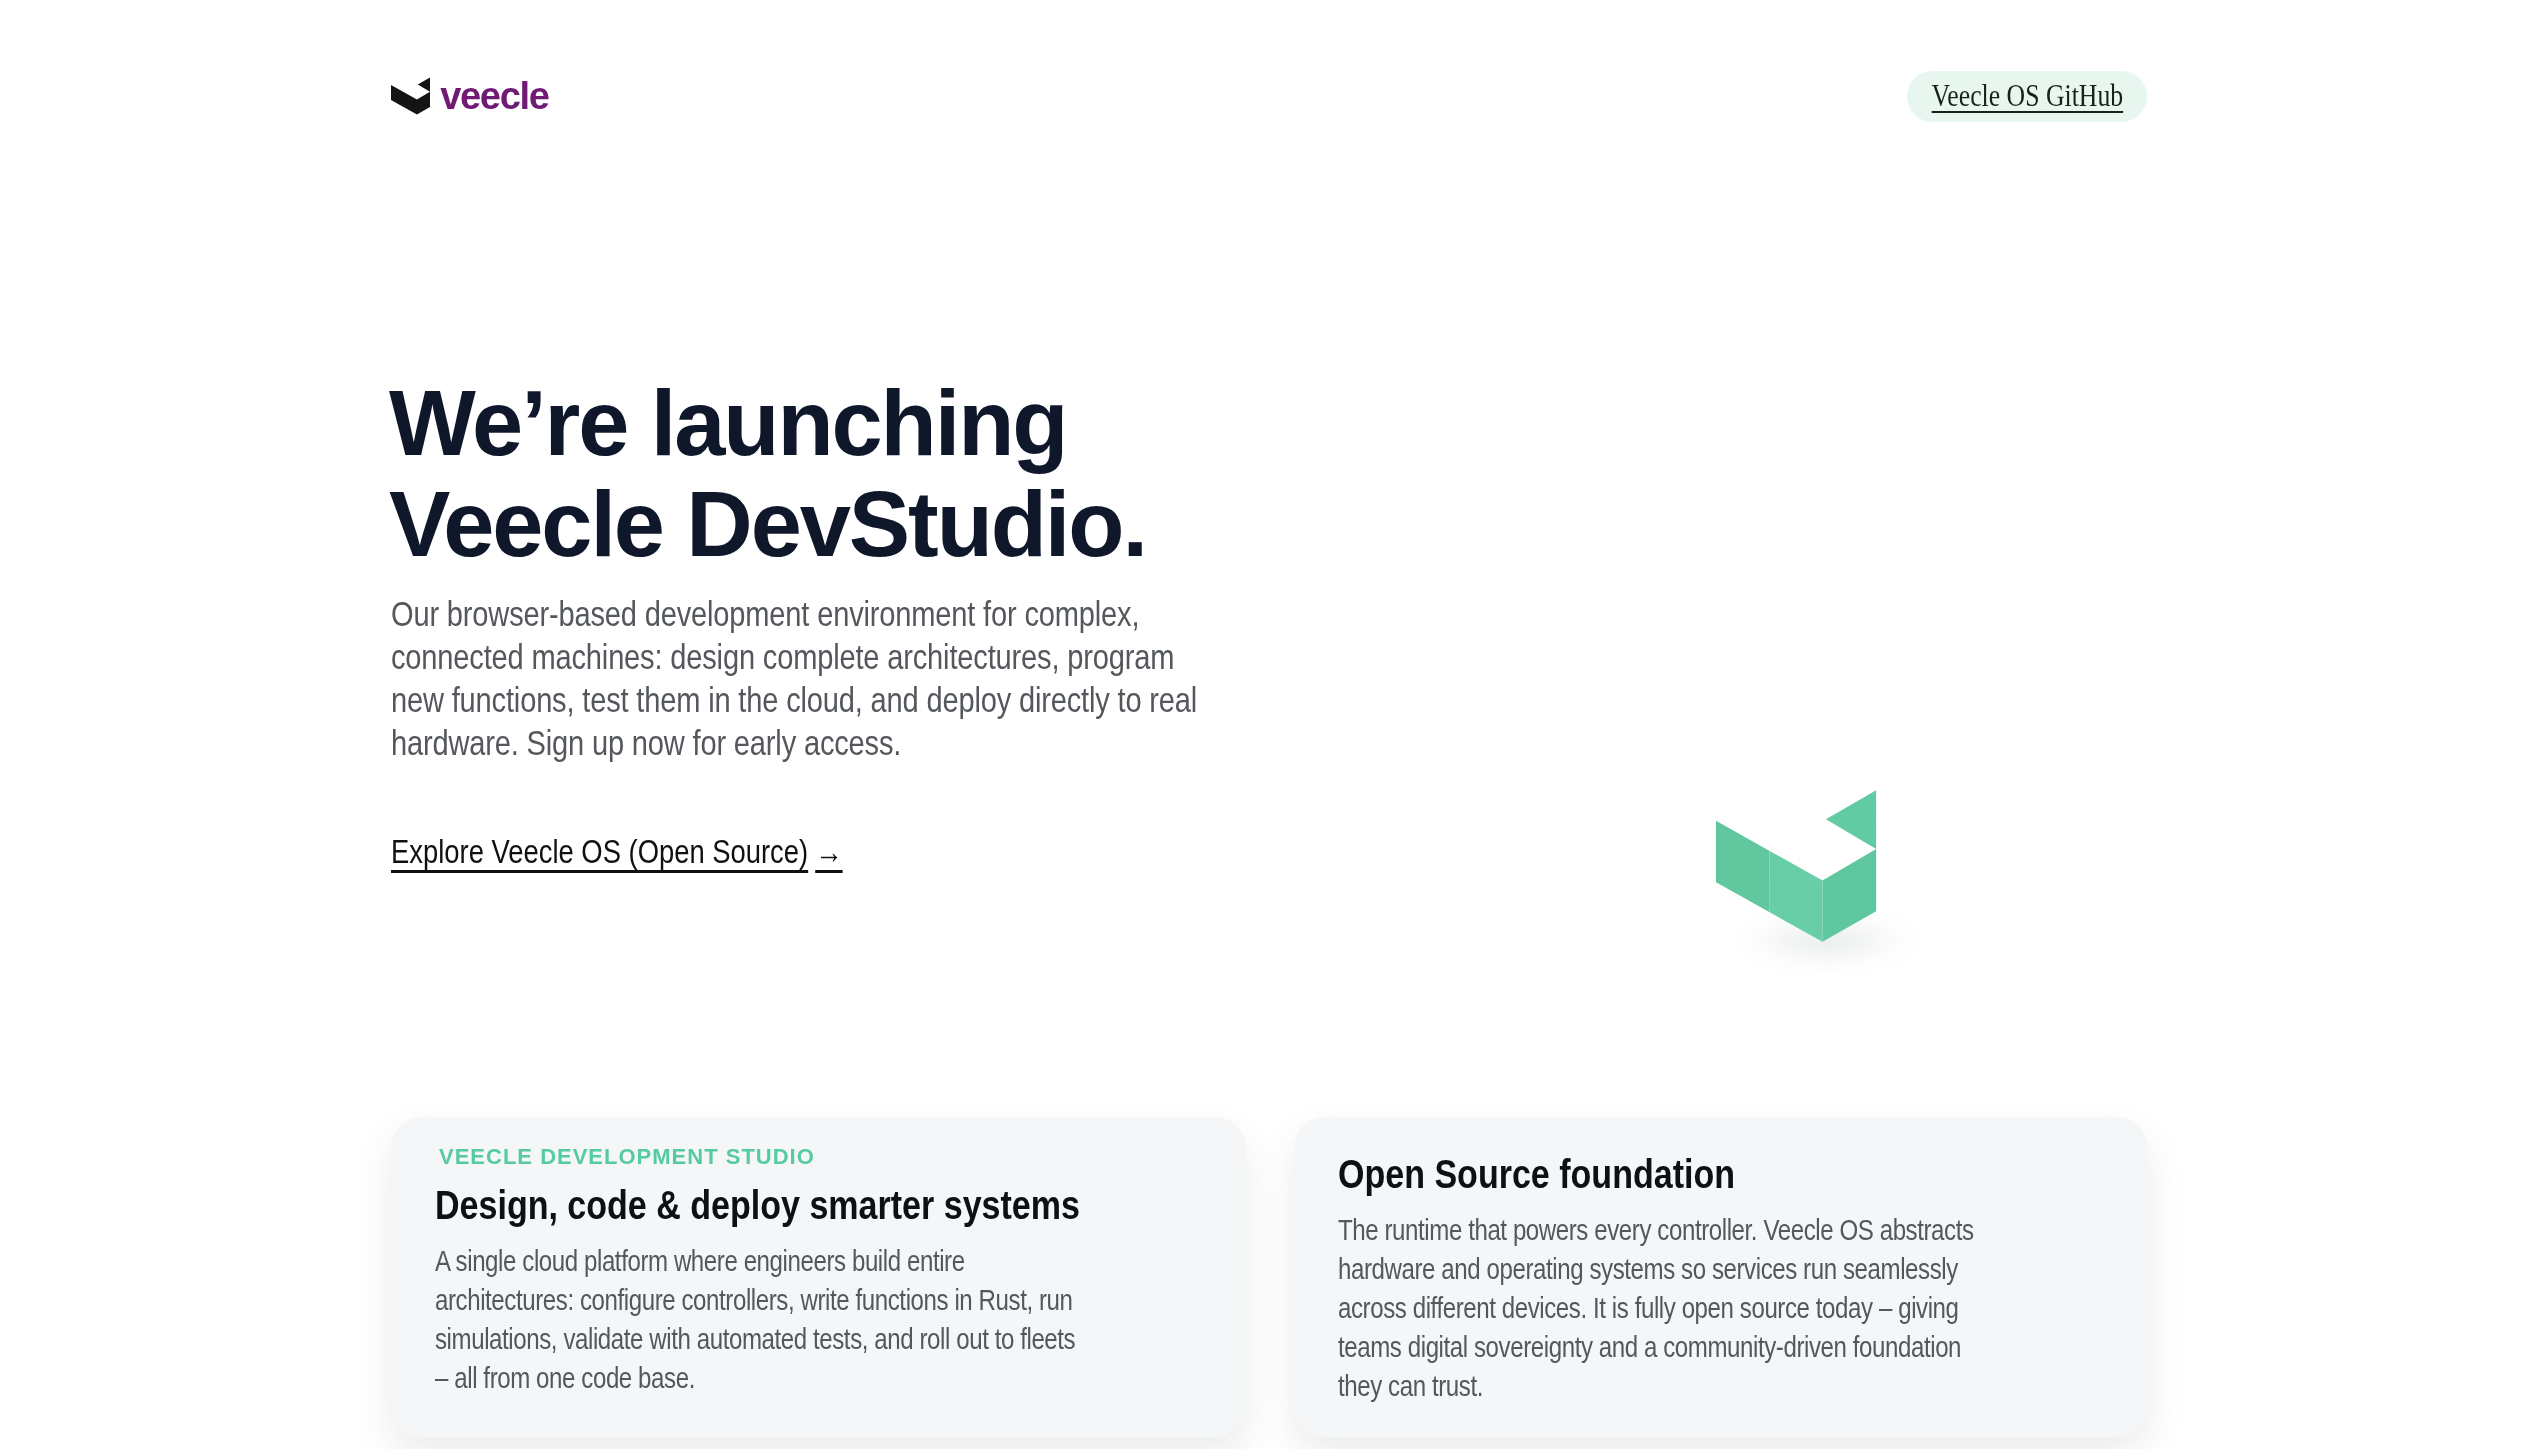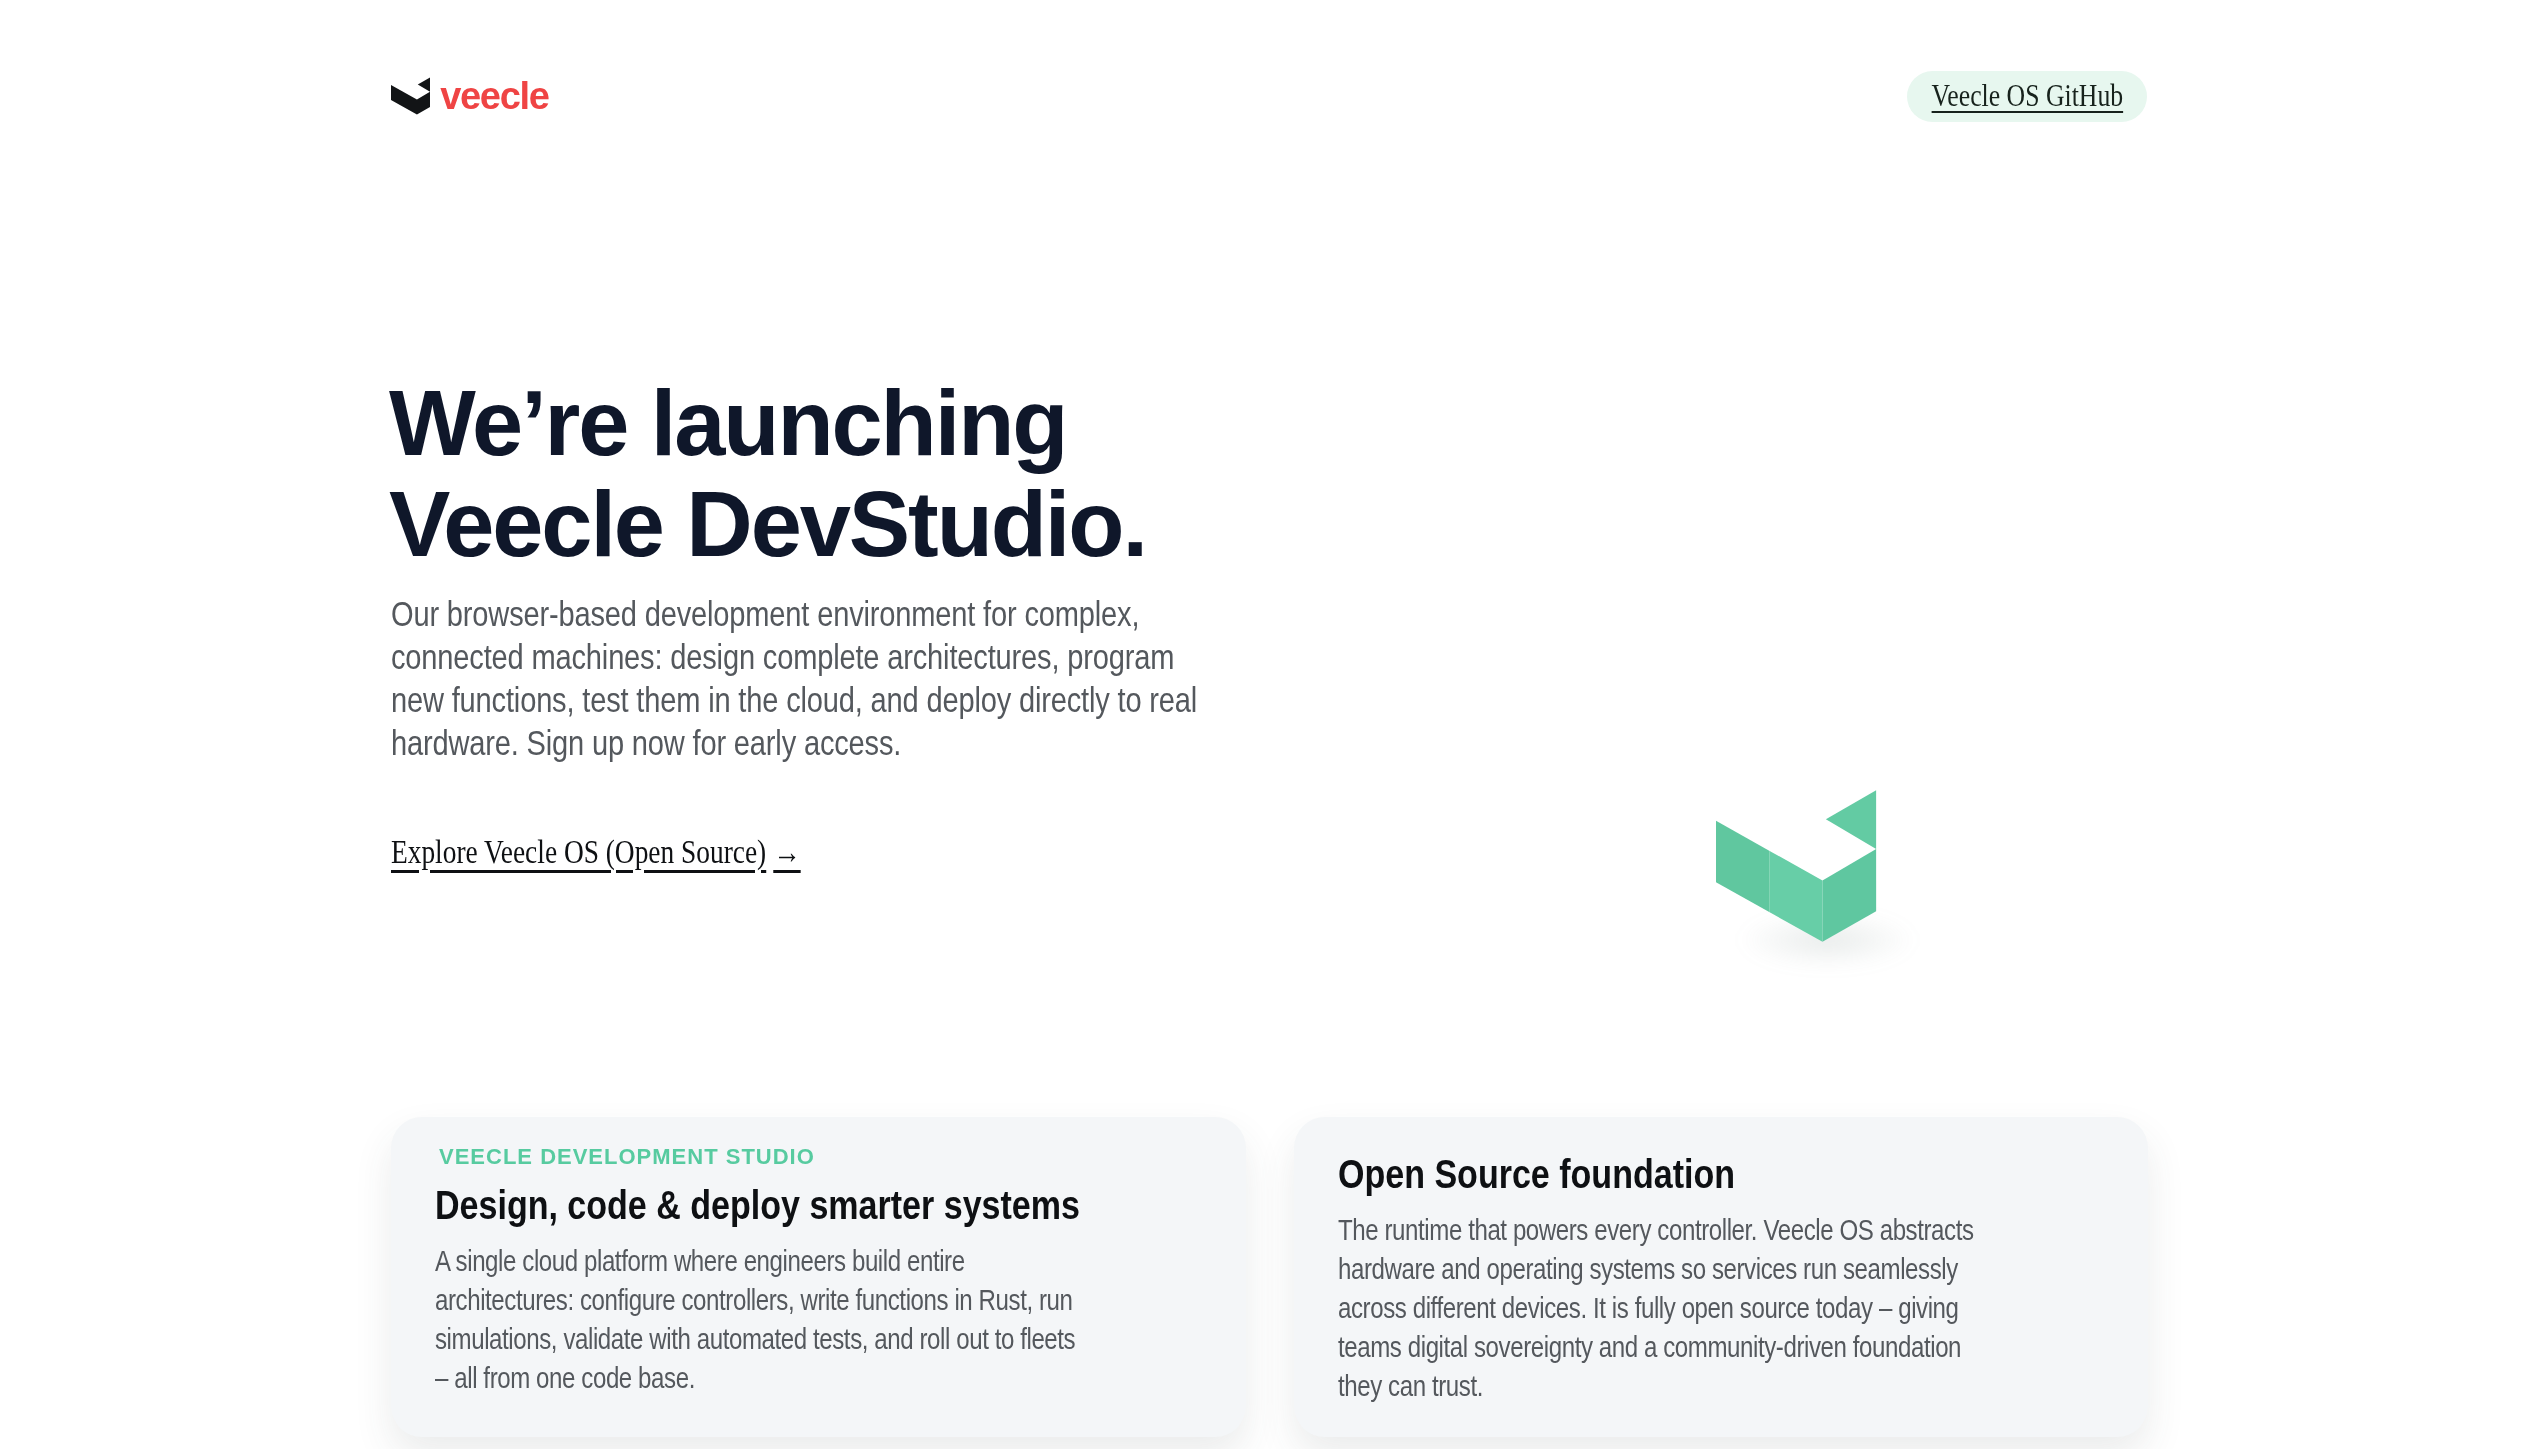--- a/index.html
+++ b/index.html
@@ -4,21 +4,21 @@
 <style>
   html,body{margin:0;padding:0;}
   body{
     width:2538px;height:1450px;position:relative;overflow:hidden;
     background:#ffffff;color:#0B0C0E;
     font-family:"Liberation Sans", sans-serif;
   }
   
   .header{position:absolute;left:391px;right:391px;top:68px;height:56px;
     display:flex;justify-content:space-between;align-items:center;}
-  .logo{display:flex;align-items:center;gap:10.2px;text-decoration:none;color:#ef4444;}
+  .logo{display:flex;align-items:center;gap:10.2px;text-decoration:none;color:#701a75;}
   .logo-mark{width:39px;height:38px;flex:0 0 auto;}
   .logo-mark path{fill:#121416;}
   .wordmark{font-size:38px;font-weight:800;letter-spacing:-1.3px;line-height:1;}
   .nav-pill{height:51px;width:240px;border-radius:26.4px;background:#E7F7EF;
     display:flex;align-items:center;justify-content:center;text-decoration:none;font-family:Liberation Serif, serif;}
   .nav-label{font-size:31px;color:#17221C;transform-origin:center center;
     text-decoration:underline;text-decoration-thickness:2.1px;text-underline-offset:5.1px;}
   
   .sqz{width:max-content;white-space:pre-line;transform:scaleX(.83);transform-origin:left top;}
   .sqzc{display:inline-block;white-space:nowrap;transform:scaleX(.83);}
@@ -28,21 +28,21 @@
     color:#0f172a;white-space:pre-line;}
   .hero-subtitle{position:absolute;left:391px;top:592px;
     font-size:35px;line-height:43px;letter-spacing:-0.2px;color:#54585D;}
   .cta-row{position:absolute;left:391px;top:807px;height:90px;
     display:flex;align-items:center;gap:19px;}
   .btn-primary{width:474px;height:90px;border-radius:45px;background:#62C9A1;
     border:none;cursor:pointer;display:flex;align-items:center;justify-content:center;
     font-family:inherit;padding:0;overflow:visible;}
   .btn-label-wrap{font-size:33px;font-weight:700;color:#0A120E;transform-origin:center center;}
   .arrow{margin-left:12px;font-weight:700;}
-  .link-secondary{text-decoration:none;color:#0E1013;font-family:Liberation Serif, serif;}
+  .link-secondary{text-decoration:none;color:#0E1013;}
   .link-label-wrap{font-size:33px;color:#0E1013;transform-origin:left center;
     text-decoration:underline;text-decoration-thickness:2.6px;text-underline-offset:6.8px;}
   .link-label-wrap .arrow{font-weight:400;margin-left:8.5px;}
   
   .mark-shadow{position:absolute;left:1738px;top:912px;width:179px;height:56px;
     background:radial-gradient(ellipse at center, rgba(110,130,125,.16), rgba(110,130,125,0) 70%);
     filter:blur(8.5px);}
   .mark3d{position:absolute;left:1716px;top:790px;width:161px;height:152px;}
   
   .cards{position:absolute;left:391px;top:1117px;width:1757px;

